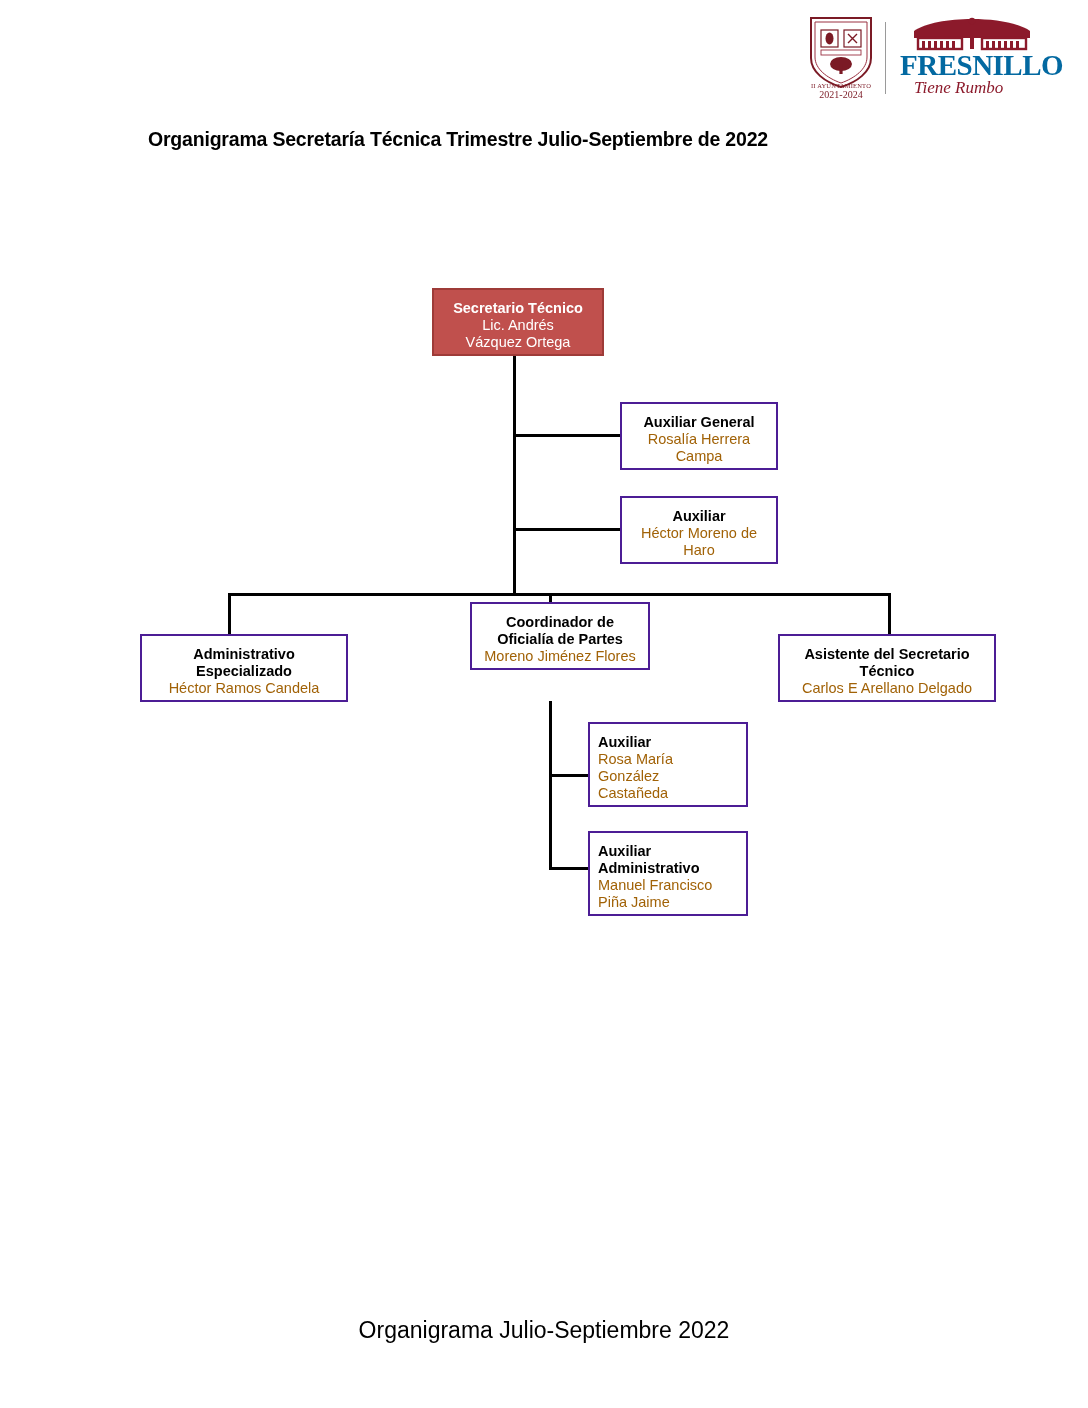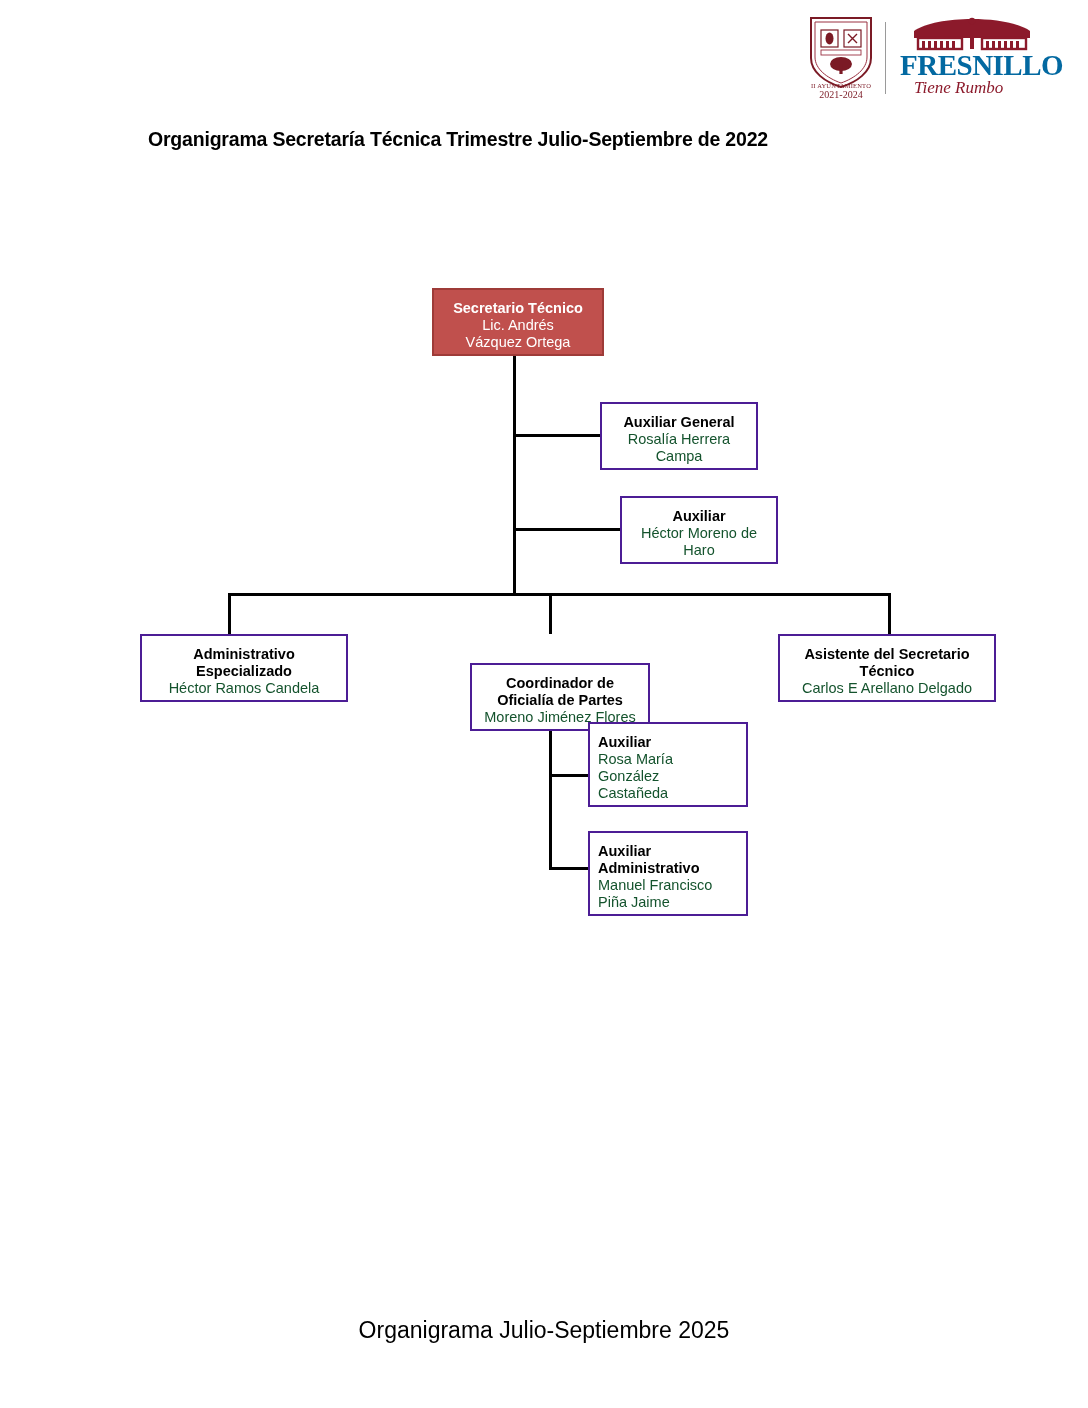--- a/index.html
+++ b/index.html
@@ -125,21 +125,21 @@
     padding: 10px 8px;
     line-height: 1.18;
   }
   .node .role {
     font-weight: bold;
     font-size: 14.5px;
     color: #000;
   }
   .node .person {
     font-size: 14.5px;
-    color: #14532d;
+    color: #a16207;
   }
   .node.center { text-align: center; }
   .node.left   { text-align: left; }
   .node.root {
     background: #C0504D;
     border-color: #9E3B38;
   }
   .node.root .role,
   .node.root .person { color: #ffffff; }
 </style>
@@ -217,39 +217,39 @@
     <div class="conn" style="left:549px; top:701px; width:3px; height:169px;"></div>
     <div class="conn" style="left:549px; top:774px; width:40px; height:3px;"></div>
     <div class="conn" style="left:549px; top:867px; width:40px; height:3px;"></div>
 
     <div class="node root center" style="left:432px; top:288px; width:172px; height:68px;">
       <div class="role">Secretario Técnico</div>
       <div class="person">Lic. Andrés</div>
       <div class="person">Vázquez Ortega</div>
     </div>
 
-    <div class="node center" style="left:600px; top:402px; width:158px; height:68px;">
+    <div class="node center" style="left:620px; top:402px; width:158px; height:68px;">
       <div class="role">Auxiliar General</div>
       <div class="person">Rosalía Herrera</div>
       <div class="person">Campa</div>
     </div>
 
     <div class="node center" style="left:620px; top:496px; width:158px; height:68px;">
       <div class="role">Auxiliar</div>
       <div class="person">Héctor Moreno de</div>
       <div class="person">Haro</div>
     </div>
 
     <div class="node center" style="left:140px; top:634px; width:208px; height:68px;">
       <div class="role">Administrativo</div>
       <div class="role">Especializado</div>
       <div class="person">Héctor Ramos Candela</div>
     </div>
 
-    <div class="node center" style="left:470px; top:663px; width:180px; height:68px;">
+    <div class="node center" style="left:470px; top:602px; width:180px; height:68px;">
       <div class="role">Coordinador de</div>
       <div class="role">Oficialía de Partes</div>
       <div class="person">Moreno Jiménez Flores</div>
     </div>
 
     <div class="node center" style="left:778px; top:634px; width:218px; height:68px;">
       <div class="role">Asistente del Secretario</div>
       <div class="role">Técnico</div>
       <div class="person">Carlos E Arellano Delgado</div>
     </div>
@@ -263,15 +263,15 @@
 
     <div class="node left" style="left:588px; top:831px; width:160px; height:85px;">
       <div class="role">Auxiliar</div>
       <div class="role">Administrativo</div>
       <div class="person">Manuel Francisco</div>
       <div class="person">Piña Jaime</div>
     </div>
 
   </div>
 
-  <div class="doc-footer">Organigrama Julio-Septiembre 2025</div>
+  <div class="doc-footer">Organigrama Julio-Septiembre 2022</div>
 
 </div>
 
 </body></html>

